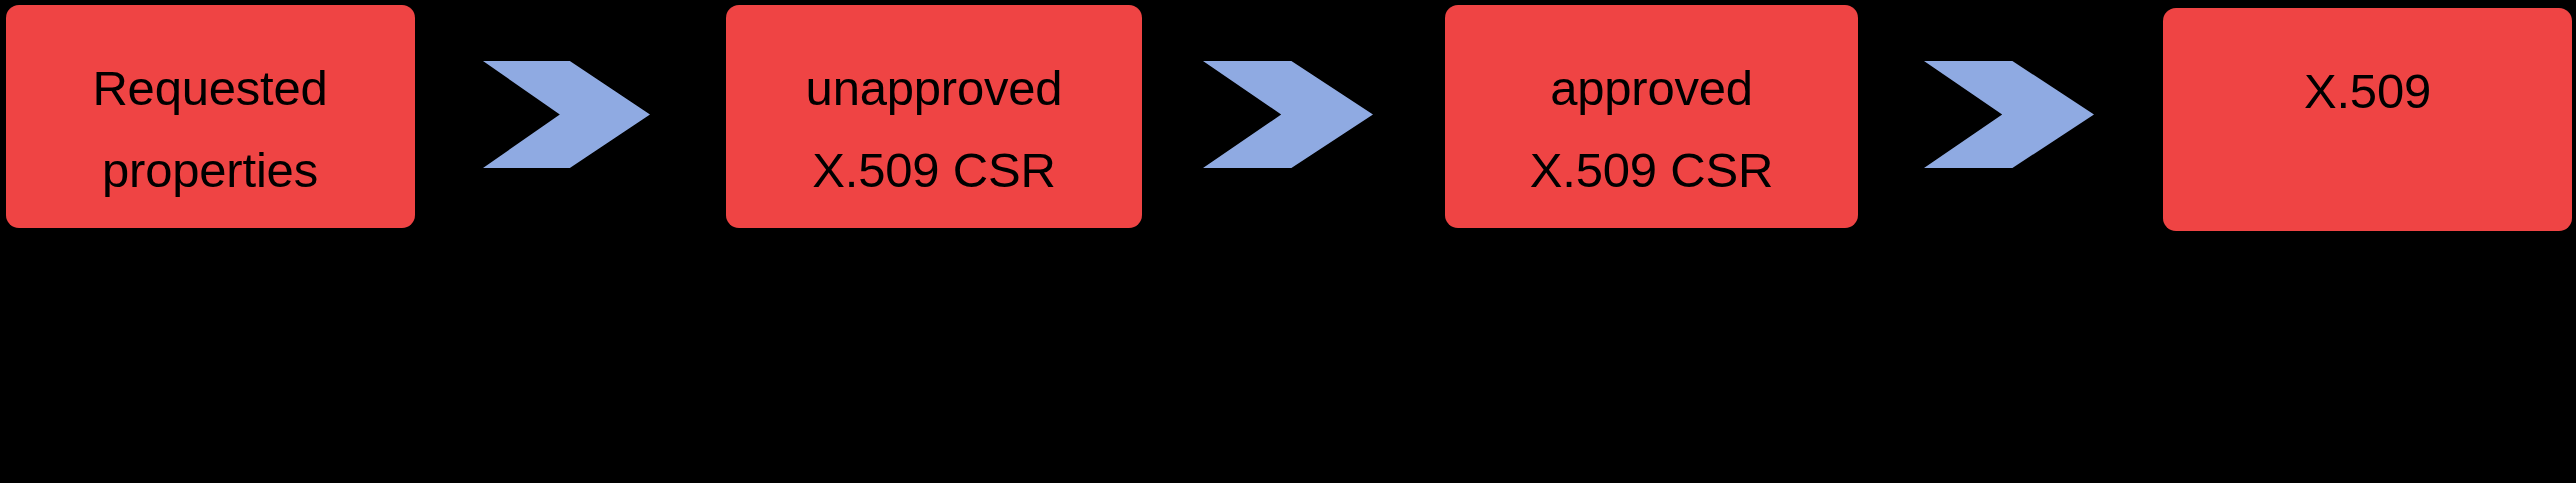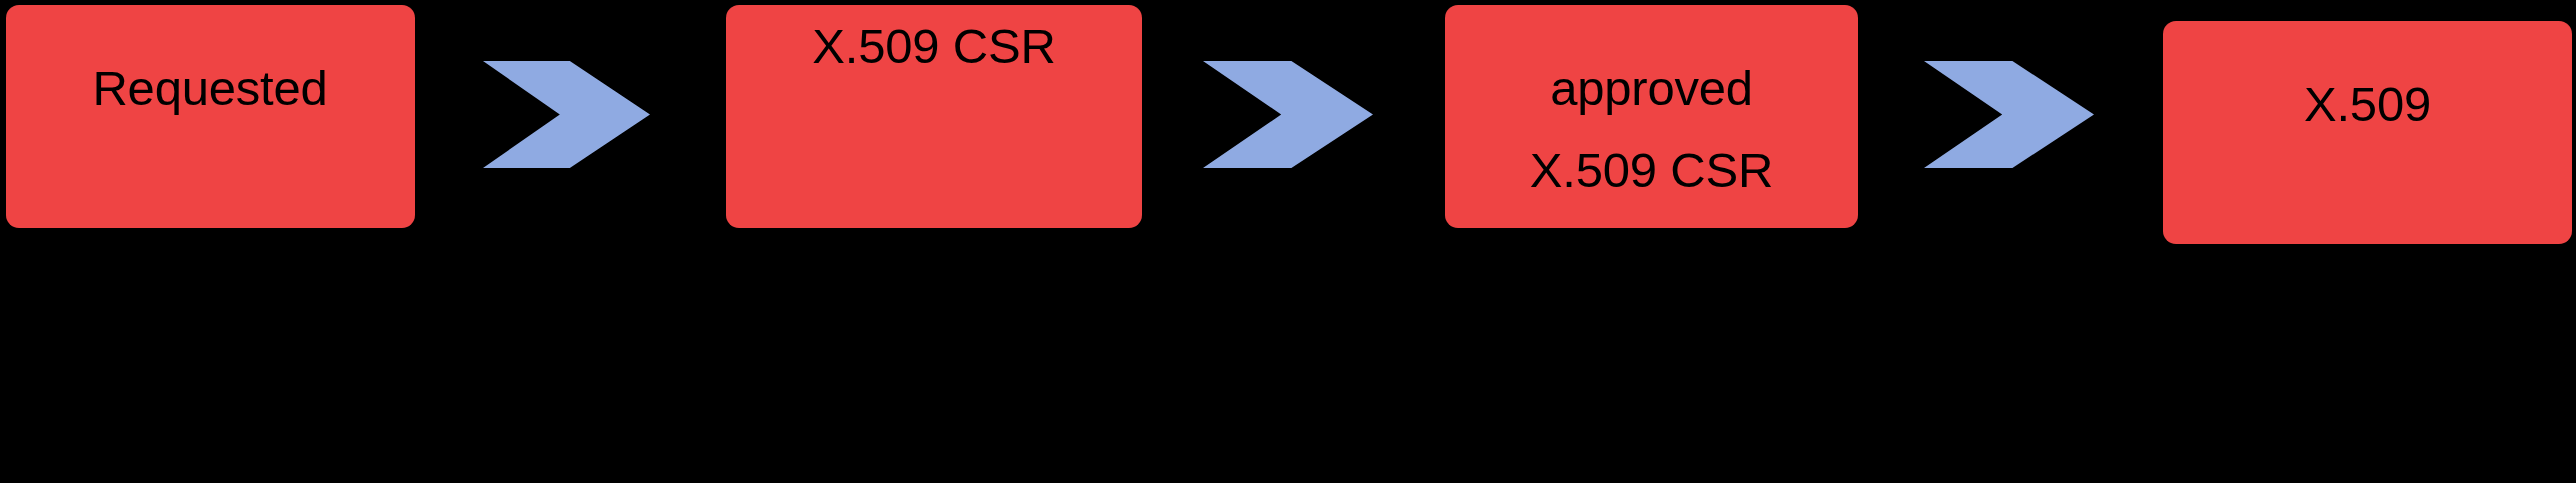--- a/index.html
+++ b/index.html
@@ -54,35 +54,37 @@
     clip-path: polygon(0% 0%, 52% 0%, 100% 50%, 52% 100%, 0% 100%, 46% 50%);
   }
 </style>
 </head>
 <body>
 
 <div id="canvas">
 
   <div class="node-box" style="left:5.5px; top:4.7px; width:409px; height:223px;">
     <div class="node-text line1">Requested</div>
+    <div class="node-text line2">properties</div>
   </div>
 
   <div class="chevron" style="left:483px; top:61px; width:167px; height:107px;"></div>
 
   <div class="node-box" style="left:726px; top:4.7px; width:416px; height:223px;">
+    <div class="node-text line1">unapproved</div>
     <div class="node-text line2">X.509 CSR</div>
   </div>
 
   <div class="chevron" style="left:1203px; top:61px; width:170px; height:107px;"></div>
 
   <div class="node-box" style="left:1445px; top:4.7px; width:413px; height:223px;align-items:flex-end;">
     <div class="node-text line1">approved</div>
     <div class="node-text line2">X.509 CSR</div>
   </div>
 
   <div class="chevron" style="left:1924px; top:61px; width:170px; height:107px;"></div>
 
-  <div class="node-box" style="left:2163px; top:21px; width:409px; height:223px;">
+  <div class="node-box" style="left:2163px; top:8px; width:409px; height:223px;">
     <div class="node-text line1">X.509</div>
   </div>
 
 </div>
 
 
 </body></html>

